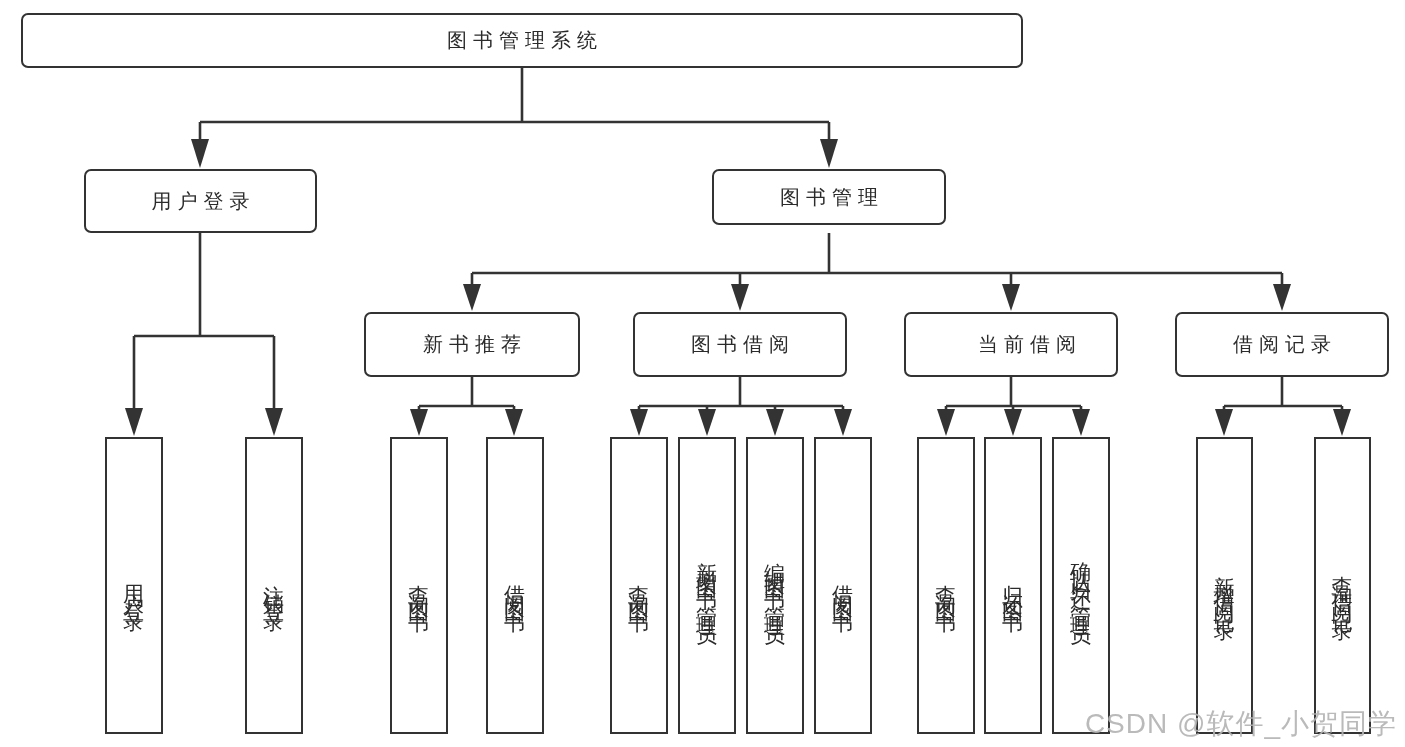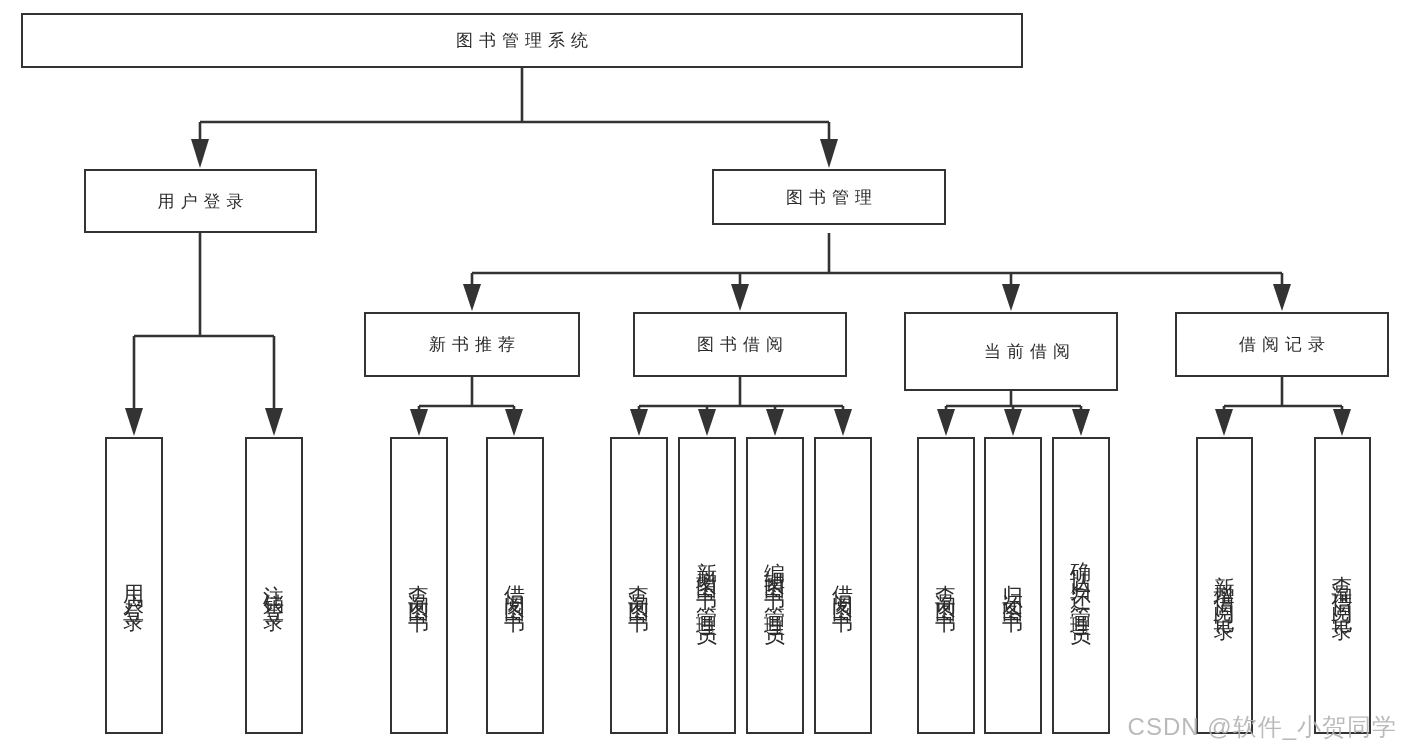--- a/index.html
+++ b/index.html
@@ -20,35 +20,35 @@
   .connectors path{stroke:var(--line);stroke-width:2.6;fill:none;}
   .connectors polygon{fill:var(--line);stroke:none;}
   .box{
     position:absolute;
     box-sizing:border-box;
     background:#ffffff;
     border:2.5px solid var(--line);
     display:flex;align-items:center;justify-content:center;
     color:var(--text);
   }
-  .hlabel{font-size:17px;letter-spacing:6px;text-indent:6px;white-space:nowrap;}
+  .hlabel{font-size:20px;letter-spacing:6px;text-indent:6px;white-space:nowrap;border-radius:7px;}
   .leaf{top:437px;width:58px;height:297px;}
   .vtext{
     writing-mode:vertical-rl;
     text-orientation:mixed;
     white-space:nowrap;
     font-size:21px;
     line-height:1;
     letter-spacing:9px;
     color:var(--text);
   }
   .watermark{
     position:absolute;
     right:8px;bottom:4px;
-    font-size:24px;
+    font-size:28px;
     color:var(--watermark);
     letter-spacing:1px;
     z-index:10;
     white-space:nowrap;
     opacity:.9;
   }
 </style>
 </head>
 <body>
 
@@ -104,21 +104,21 @@
     </g>
   </svg>
 
   <div class="box hlabel" style="left:21px;top:13px;width:1002px;height:55px;">图书管理系统</div>
 
   <div class="box hlabel" style="left:84px;top:169px;width:233px;height:64px;">用户登录</div>
   <div class="box hlabel" style="left:712px;top:169px;width:234px;height:56px;">图书管理</div>
 
   <div class="box hlabel" style="left:633px;top:312px;width:214px;height:65px;">图书借阅</div>
   <div class="box hlabel" style="left:364px;top:312px;width:216px;height:65px;">新书推荐</div>
-  <div class="box hlabel" style="left:904px;top:312px;width:214px;height:79px;padding-left:32px;">当前借阅</div>
+  <div class="box hlabel" style="left:904px;top:312px;width:214px;height:65px;padding-left:32px;">当前借阅</div>
   <div class="box hlabel" style="left:1175px;top:312px;width:214px;height:65px;">借阅记录</div>
 
   <div class="box leaf" style="left:105px;">
     <span class="vtext">用户登录</span>
   </div>
   <div class="box leaf" style="left:245px;">
     <span class="vtext">注销登录</span>
   </div>
 
   <div class="box leaf" style="left:390px;">

